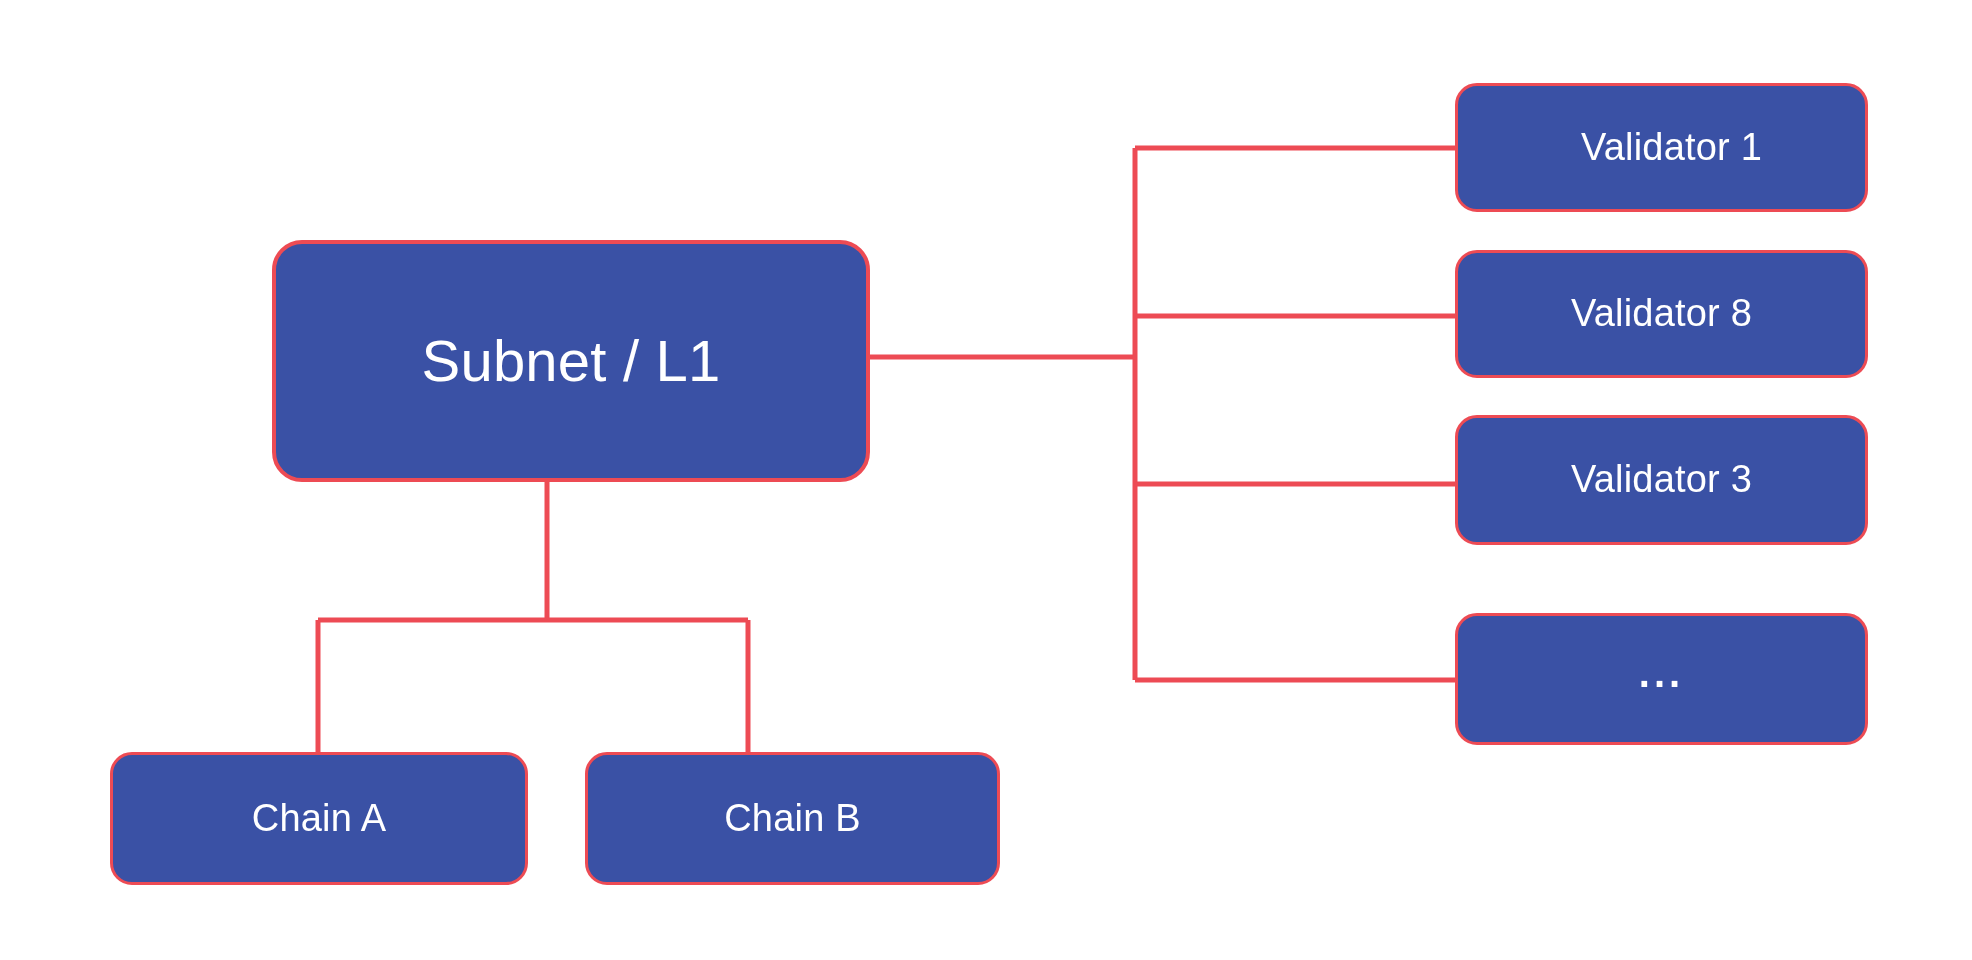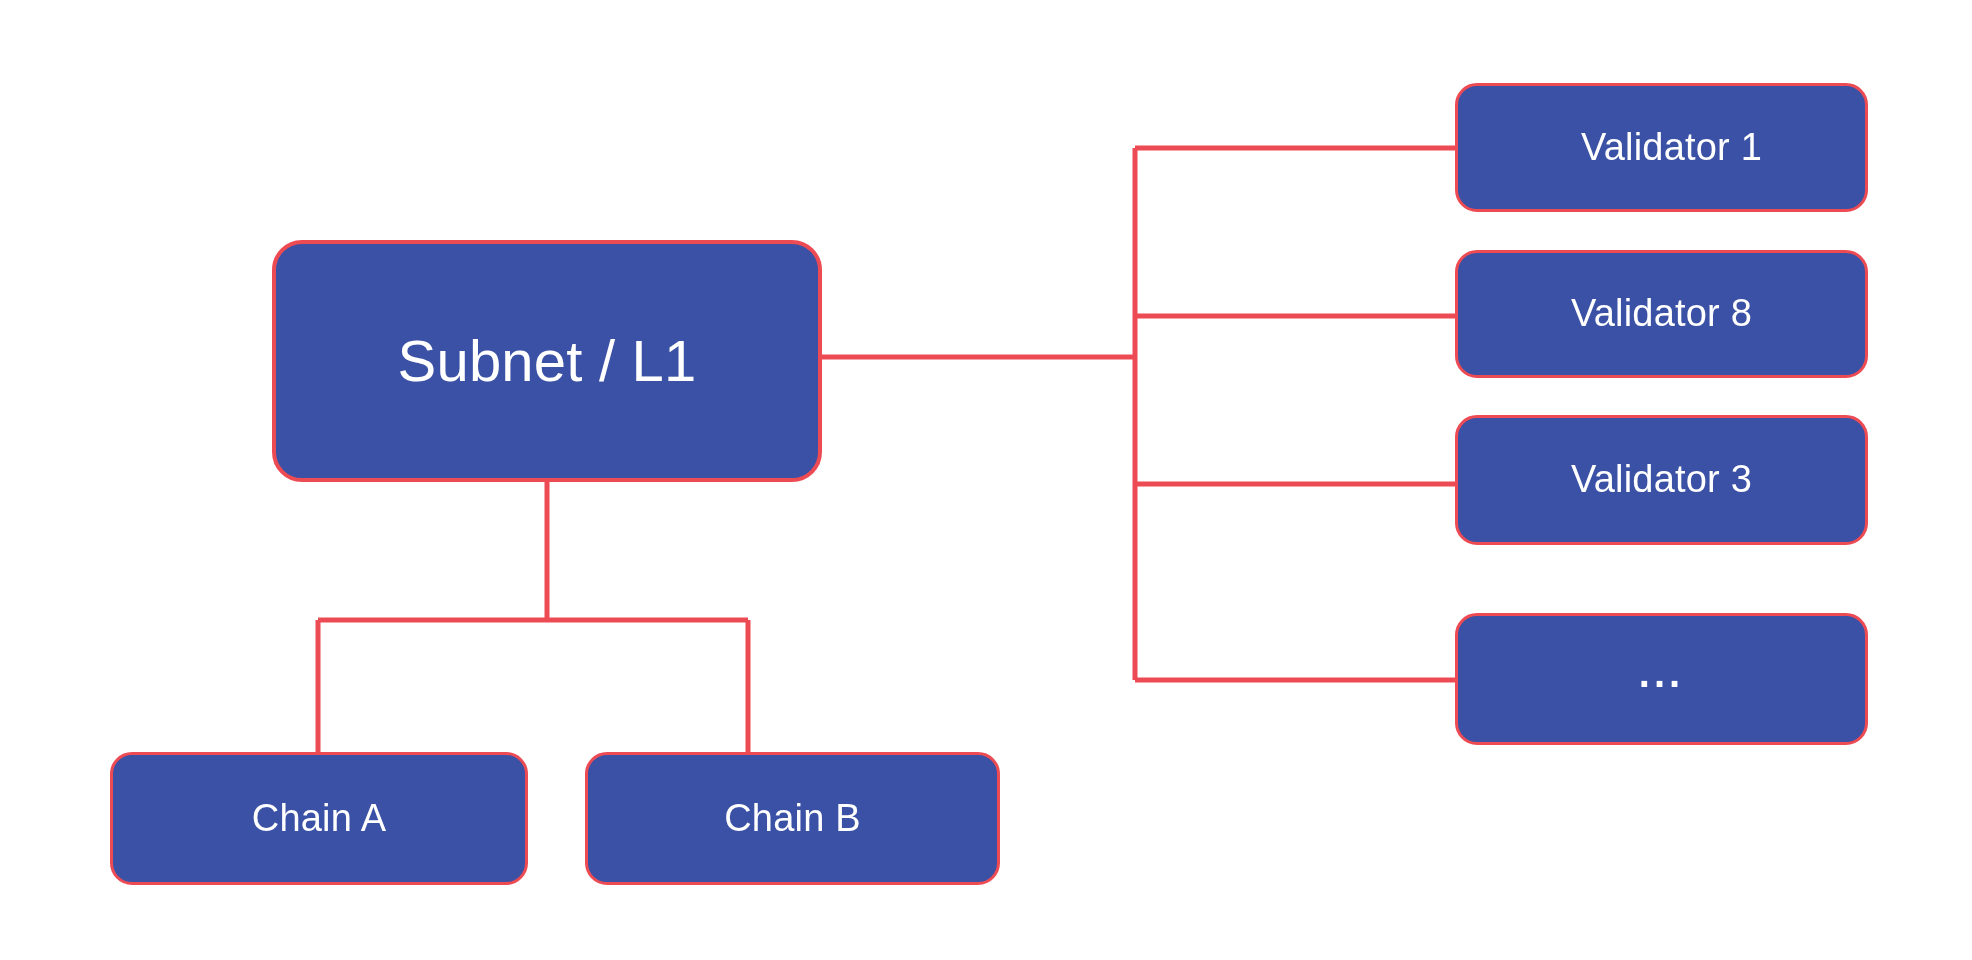--- a/index.html
+++ b/index.html
@@ -39,21 +39,21 @@
     border-radius: 22px;
     letter-spacing: 0.2px;
     line-height: 1.1;
     white-space: nowrap;
     z-index: 2;
   }
   
   .node--root {
     left: 272px;
     top: 240px;
-    width: 550px;
+    width: 598px;
     height: 242px;
     font-size: 58px;
     border-radius: 30px;
     border-width: 4px;
   }
   
   .node--chain-a {
     left: 110px;
     top: 752px;
     width: 418px;

